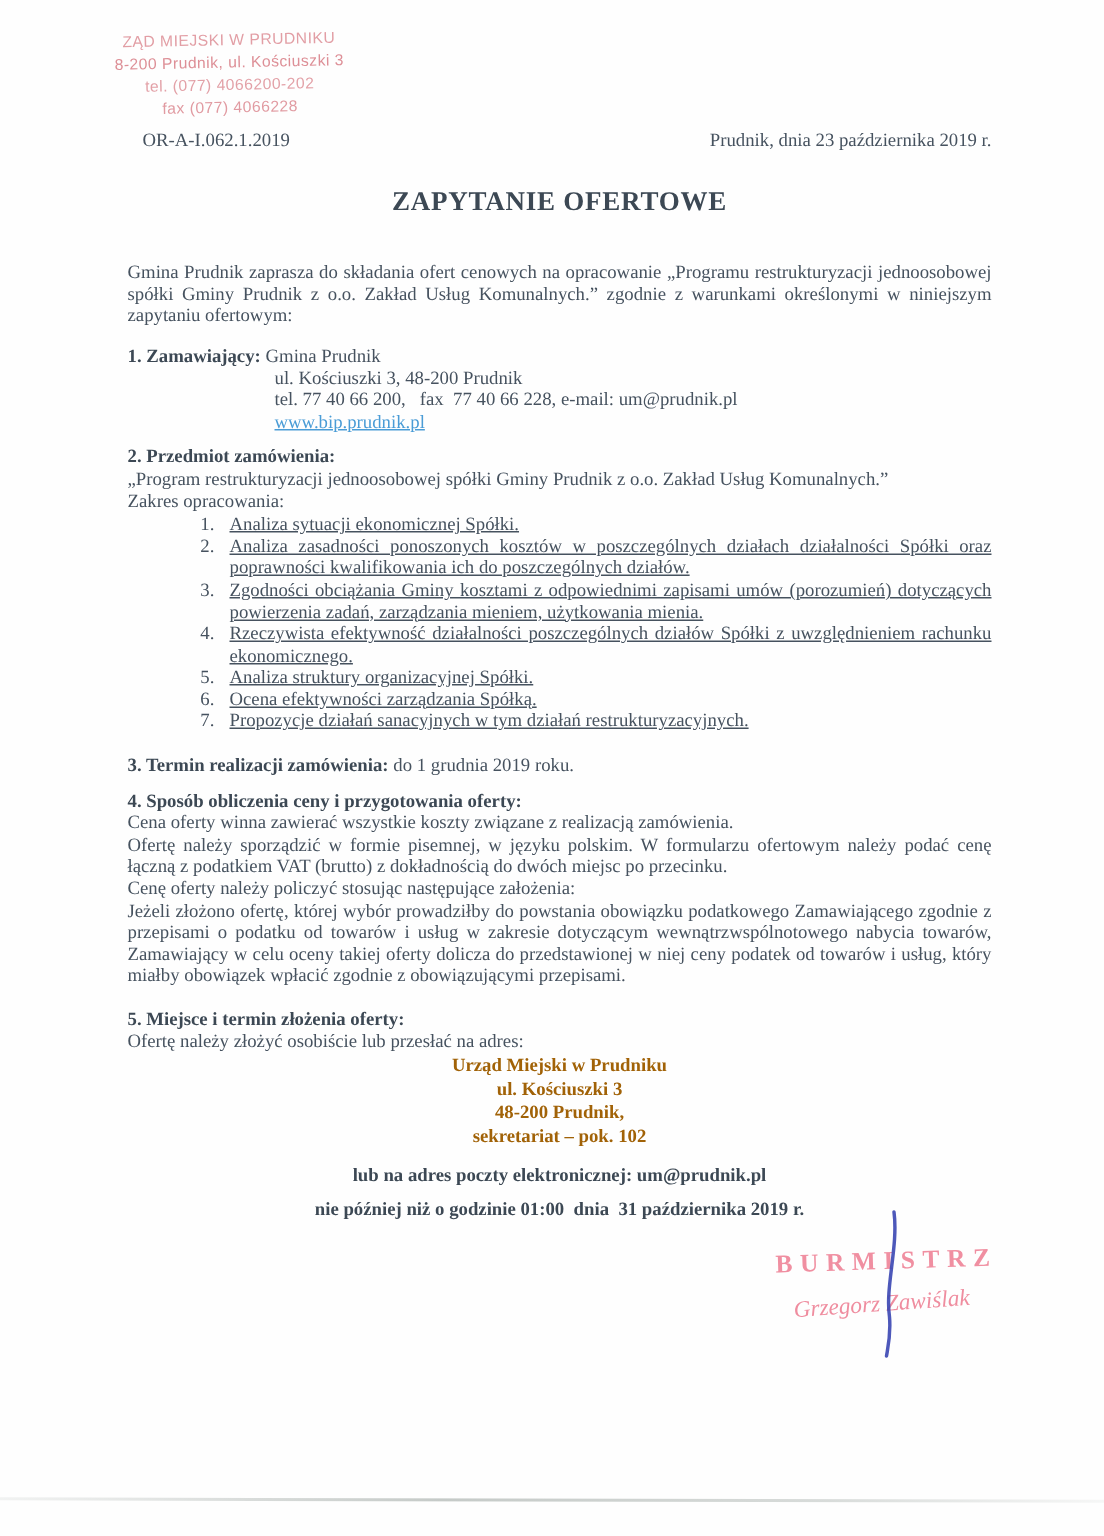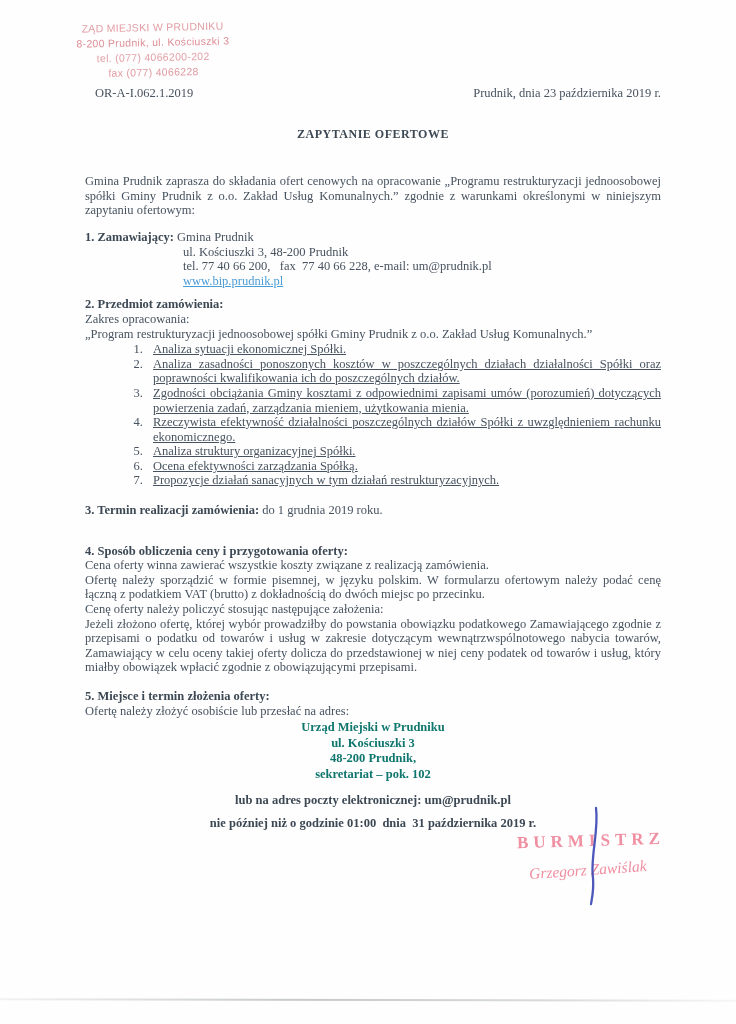--- a/index.html
+++ b/index.html
@@ -50,43 +50,43 @@
     justify-content: space-between;
     margin-top: 86px;
     gap: 31px;
   }
   .ref-row .ref { padding-left: 10px; }
 
   .title {
     margin-top: 26px;
     text-align: center;
     font-weight: bold;
-    font-size: 12px;
+    font-size: 18px;
     letter-spacing: 0.5px;
     color: #3c4854;
   }
 
   .intro { margin-top: 33px; }
 
   .sec1 { margin-top: 12px; }
   .s1-ind { margin-left: 98px; }
   .link { color: #4a9cd6; text-decoration: underline; cursor: pointer; }
 
   .sec2 { margin-top: 9px; }
   ol.scope { margin: 1px 0 0 0; padding-left: 61px; text-decoration: underline; }
   ol.scope li { padding-left: 7px; text-align: justify; }
 
   .sec3 { margin-top: 15px; }
-  .sec4 { margin-top: 26px; }
+  .sec4 { margin-top: 9px; }
   .sec5 { margin-top: 14px; }
 
   .addr {
     text-align: center;
     font-weight: bold;
-    color: #0f766e;
+    color: #a16207;
     line-height: 15.6px;
   }
   .addr-block { margin-top: 2px; }
   .email-line {
     margin-top: 10px;
     text-align: center;
     font-weight: bold;
     color: #3c4854;
   }
   .deadline {
@@ -164,22 +164,22 @@
 
     <div class="sec1">
       <p><span class="b">1. Zamawiający:</span> <span>Gmina Prudnik</span></p>
       <p class="s1-ind">ul. Kościuszki 3, 48-200  Prudnik</p>
       <p class="s1-ind pre">tel. 77 40 66 200,   fax  77 40 66 228, e-mail: um@prudnik.pl</p>
       <p class="s1-ind"><a class="link">www.bip.prudnik.pl</a></p>
     </div>
 
     <div class="sec2">
       <p class="b">2. Przedmiot zamówienia:</p>
+      <p>„Program restrukturyzacji jednoosobowej spółki Gminy Prudnik z o.o. Zakład Usług Komunalnych.”</p>
       <p>Zakres opracowania:</p>
-      <p>„Program restrukturyzacji jednoosobowej spółki Gminy Prudnik z o.o. Zakład Usług Komunalnych.”</p>
       <ol class="scope">
         <li>Analiza sytuacji ekonomicznej Spółki.</li>
         <li>Analiza zasadności ponoszonych kosztów w poszczególnych działach działalności Spółki oraz poprawności kwalifikowania ich do poszczególnych działów.</li>
         <li>Zgodności obciążania Gminy kosztami z odpowiednimi zapisami umów (porozumień) dotyczących powierzenia zadań, zarządzania mieniem, użytkowania mienia.</li>
         <li>Rzeczywista efektywność działalności poszczególnych działów Spółki z uwzględnieniem rachunku ekonomicznego.</li>
         <li>Analiza struktury organizacyjnej Spółki.</li>
         <li>Ocena efektywności zarządzania Spółką.</li>
         <li>Propozycje działań sanacyjnych w tym działań restrukturyzacyjnych.</li>
       </ol>
     </div>

